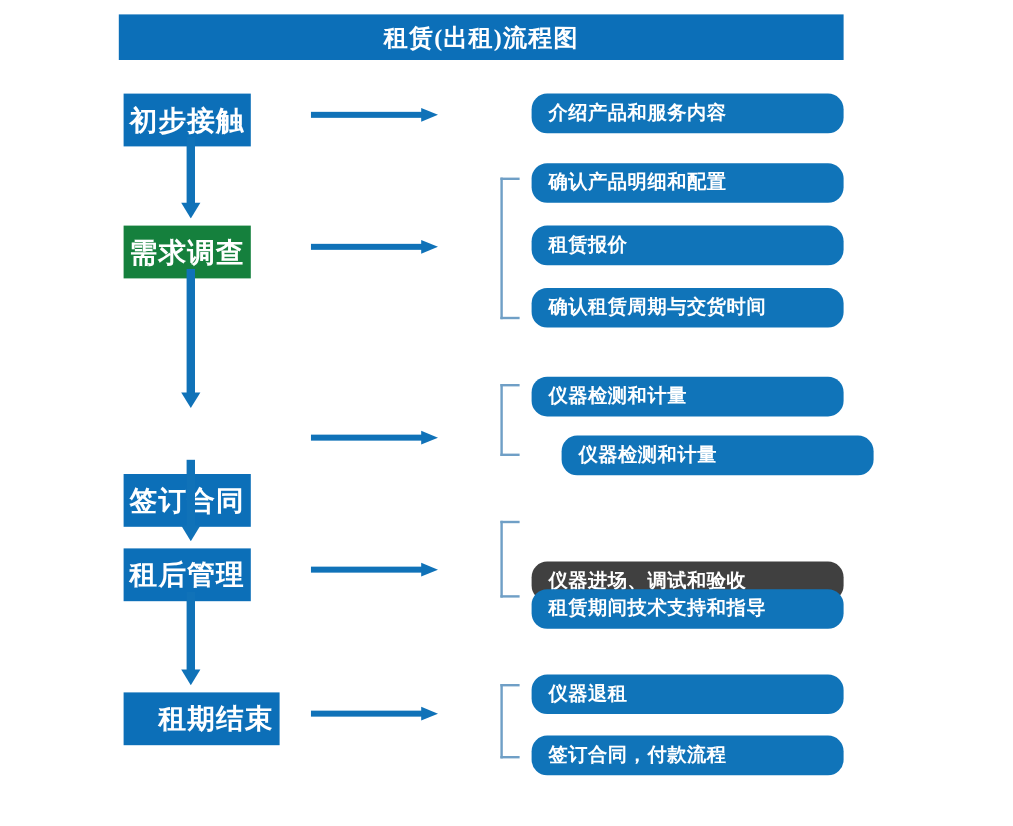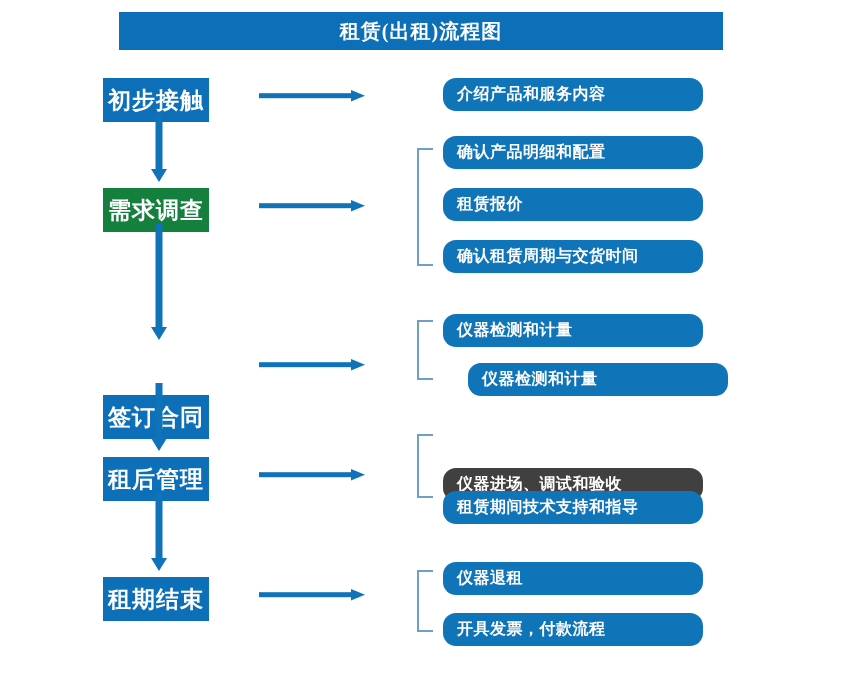--- a/index.html
+++ b/index.html
@@ -28,21 +28,20 @@
     width: 604px;
     height: 38px;
     background: #0c6fb8;
     color: #ffffff;
     font-size: 20px;
     font-weight: bold;
     display: flex;
     align-items: center;
     justify-content: center;
     letter-spacing: 1px;
-    margin-left: 20px;
   }
   
   .stage-box {
     position: absolute;
     left: 103px;
     width: 106px;
     height: 44px;
     background: #0c6fb8;
     color: #ffffff;
     font-size: 23px;
@@ -110,21 +109,21 @@
 
 <div id="canvas">
 
   <div class="title-bar">租赁(出租)流程图</div>
 
   <div id="dynamic-layer">
       <div class="stage-box" style="top: 78px; background: rgb(12, 111, 184);">初步接触</div>
       <div class="stage-box" style="top: 188px; background: #15803d;">需求调查</div>
       <div class="stage-box" style="top: 347px; background: rgb(12, 111, 184); margin-top: 48px;">签订合同</div>
       <div class="stage-box" style="top: 457px; background: rgb(12, 111, 184);">租后管理</div>
-      <div class="stage-box" style="top: 577px; background: rgb(12, 111, 184);">租期结束</div>
+      <div class="stage-box" style="top: 577px; background: rgb(12, 111, 184); padding-left: 24px;">租期结束</div>
       <div class="h-arrow" style="top: 87px;"><svg width="106" height="18" viewBox="0 0 106 18">
           <rect x="0" y="6.2" width="94" height="5" fill="#1072b8"></rect>
           <polygon points="92,3 106,8.7 92,14.4" fill="#1072b8"></polygon>
         </svg></div>
       <div class="h-arrow" style="top: 197px;"><svg width="106" height="18" viewBox="0 0 106 18">
           <rect x="0" y="6.2" width="94" height="5" fill="#1072b8"></rect>
           <polygon points="92,3 106,8.7 92,14.4" fill="#1072b8"></polygon>
         </svg></div>
       <div class="h-arrow" style="top: 356px;"><svg width="106" height="18" viewBox="0 0 106 18">
           <rect x="0" y="6.2" width="94" height="5" fill="#1072b8"></rect>
@@ -176,16 +175,16 @@
         <div class="bk-h bk-bot" style="background: rgb(111, 159, 198);"></div>
       </div>
       <div class="detail-box" style="top: 424px; background: #404040; margin-top: 44px;">仪器进场、调试和验收</div>
       <div class="detail-box" style="top: 491px; background: rgb(16, 116, 185);">租赁期间技术支持和指导</div>
       <div class="bracket" style="top: 570px; height: 62px;">
         <div class="bk-v" style="background: rgb(111, 159, 198);"></div>
         <div class="bk-h bk-top" style="background: rgb(111, 159, 198);"></div>
         <div class="bk-h bk-bot" style="background: rgb(111, 159, 198);"></div>
       </div>
       <div class="detail-box" style="top: 562px; background: rgb(16, 116, 185);">仪器退租</div>
-      <div class="detail-box" style="top: 613px; background: rgb(16, 116, 185);">开具发票，付款流程</div>
+      <div class="detail-box" style="top: 613px; background: rgb(16, 116, 185);">签订合同，付款流程</div>
     </div>
 
 </div>
 
 </body></html>

